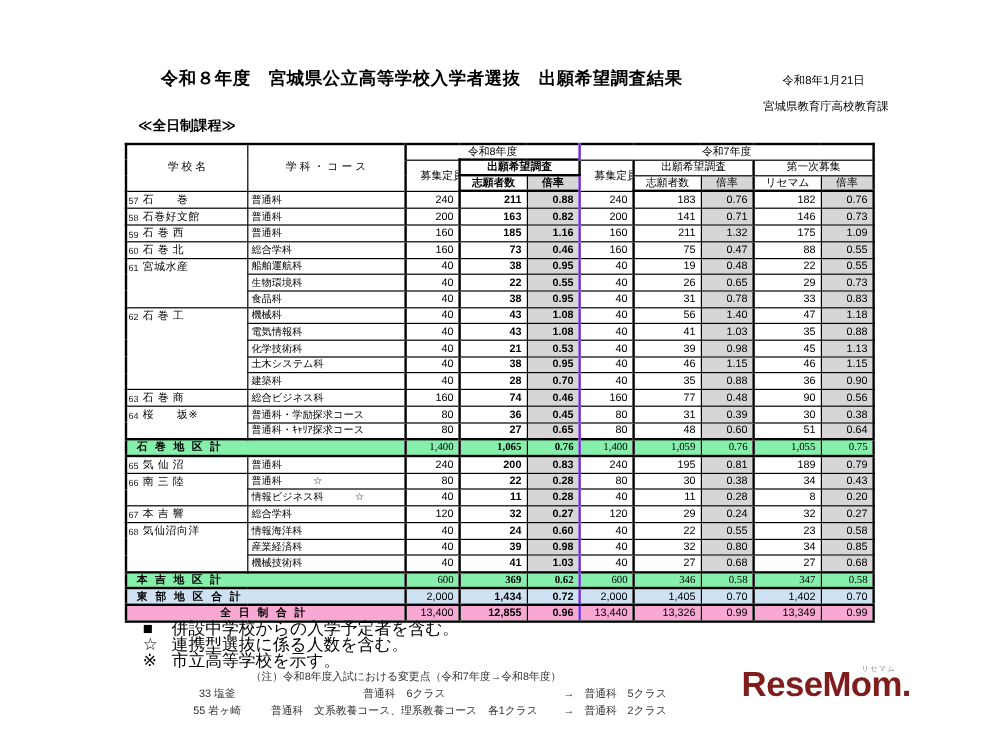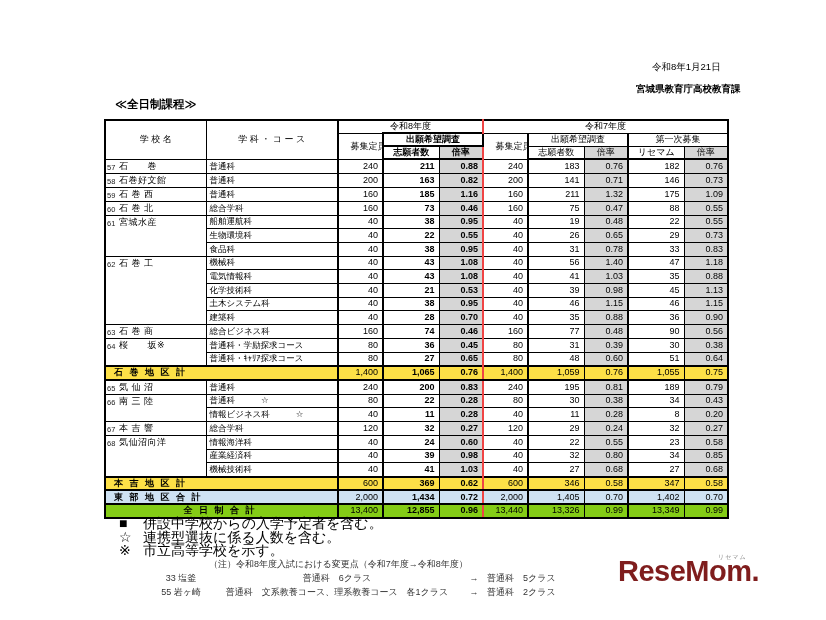--- a/index.html
+++ b/index.html
@@ -2,71 +2,72 @@
 <html><head>
 <meta charset="utf-8">
 <style>
   * { box-sizing: border-box; margin: 0; padding: 0; }
   html,body { background:#fff; }
   body { font-family: "Liberation Sans", "DejaVu Sans", sans-serif; color:#000; }
   .page { position:relative; width:826px; height:620px; background:#fff; overflow:hidden; }
 
   .title { position:absolute; left:134px; top:56px; font-size:14.5px; font-weight:bold; letter-spacing:0.5px; }
   .date  { position:absolute; left:652px; top:61px; font-size:9.5px; }
-  .org   { position:absolute; left:636px; top:83px; font-size:9.5px; font-weight:bold; }
+  .org   { position:absolute; left:636px; top:83px; font-size:9.5px; font-weight:normal; }
   .section-label { position:absolute; left:115px; top:97px; font-size:11.5px; font-weight:bold; }
 
   table.main { position:absolute; left:104px; top:119px; width:623px; border-collapse:collapse; table-layout:fixed; border:2px solid #000; }
   td, th { border:1px solid #000; font-size:9px; line-height:11px; height:13.7px; padding:0 3px; overflow:hidden; white-space:nowrap; }
   th { font-weight:normal; text-align:center; padding:0 1px; height:12px; }
   thead tr.h3 th { border-bottom:2px solid #000; }
   .b { font-weight:bold; }
   .shade { background:#D6D6D6; }
   .num { text-align:right; padding-right:4px; }
   
   .c2 { border-left:2px solid #000; }
   .c3 { border-left:2px solid #000; }
-  .c5 { border-left:2px solid #ef4444; }
+  .c5 { border-left:2px solid #6d28d9; }
   .c6 { border-left:2px solid #000; }
   .c8 { border-left:2px solid #000; }
   th.r8survey { border:2px solid #000; font-weight:bold; }
   .wrap2 { display:inline-block; width:20px; word-break:break-all; line-height:10px; vertical-align:middle; }
 
   td.school-cell { vertical-align:top; padding:0; }
   .school-inner { display:flex; align-items:flex-start; padding-top:1px; }
   .row-num { flex:none; width:13px; font-size:7.5px; color:#222; padding-left:1px; padding-top:1px; }
   .school-name { font-size:9px; letter-spacing:0.5px; }
   td.course { font-size:8.5px; text-align:left; }
   td.course .star { margin-left:26px; }
   tbody tr.cont td { border-top:1px solid #555; }
 
   tr.summary td { border-top:2px solid #000; border-bottom:2px solid #000; }
   tr.summary td.sumlabel { font-weight:bold; letter-spacing:2px; padding-left:8px; text-align:left; }
   tr.summary td.sumlabel.center { text-align:center; padding-left:0; }
-  tr.orange td { background:#fde047; }
+  tr.orange td { background:#86efac;font-family:Liberation Serif, serif; }
   tr.blue td { background:#CFE2F3;margin-top:26px; }
-  tr.yellow td { background:#84cc16; }
+  tr.yellow td { background:#f9a8d4; }
 
   .footnotes { position:absolute; left:119px; top:517px; font-size:14px; line-height:13.5px; }
   .fn-line .marker { display:inline-block; width:24px; }
   .note { position:absolute; left:121px; top:557px; font-size:9px; color:#333; line-height:14px;text-align:center; }
   .chg { display:flex; margin-left:28px; }
   .chg-label { width:64px; }
   .chg-before { width:248px; }
   .chg-arrow { width:26px; }
 
   .logo { position:absolute; left:618px; top:555px; width:160px; height:40px; }
   .logo-text { font-size:29px; font-weight:bold; color:#7f1d1d; letter-spacing:-0.5px; font-family:"Liberation Sans", sans-serif; }
   .logo-ruby { position:absolute; top:-2px; left:100px; font-size:6px; color:#8a8a8a; letter-spacing:1px; }
 </style>
 </head>
 <body>
 
 <div class="page">
 
+  <div class="title">令和８年度　宮城県公立高等学校入学者選抜　出願希望調査結果</div>
   <div class="date">令和8年1月21日</div>
   <div class="org">宮城県教育庁高校教育課</div>
   <div class="section-label">≪全日制課程≫</div>
 
   <table class="main">
     <colgroup>
       <col style="width:101px">
         <col style="width:132px">
       <col style="width:45px">
         <col style="width:56px">

